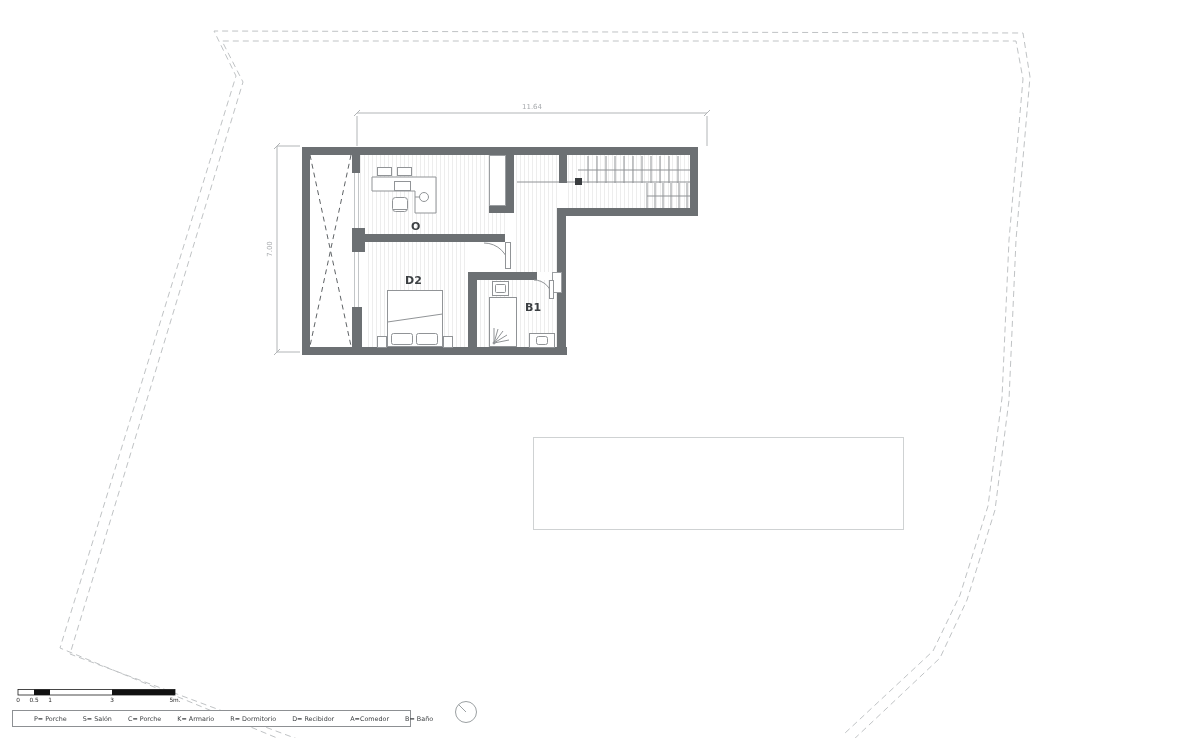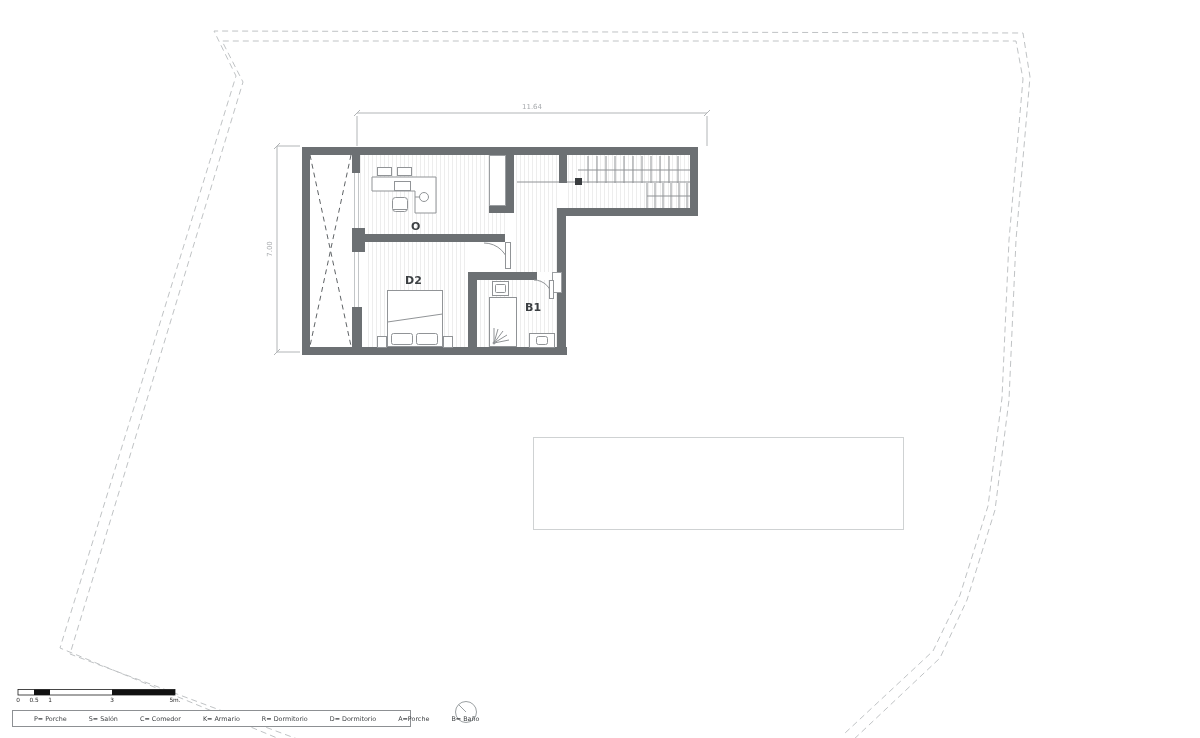--- a/index.html
+++ b/index.html
@@ -7,21 +7,21 @@
     position:relative;width:1200px;height:738px;background:#ffffff;overflow:hidden;
     font-family:"DejaVu Sans", sans-serif;
   }
   #plan-svg{position:absolute;left:0;top:0;}
   .room-label{font-family:"DejaVu Sans", sans-serif;font-weight:bold;font-size:11px;fill:#3c4043;}
   .dim-text{font-family:"DejaVu Sans", sans-serif;font-size:7px;fill:#a8abae;}
   .scale-text{font-family:"DejaVu Sans", sans-serif;font-size:5.8px;fill:#2a2a2a;}
   #legend-box{
     position:absolute;left:12px;top:710px;width:399px;height:17px;
     border:1px solid #8d9093;background:#ffffff;
-    display:flex;align-items:center;column-gap:22px;padding-left:21px;box-sizing:border-box;
+    display:flex;align-items:center;column-gap:16px;padding-left:21px;box-sizing:border-box;
   }
   #legend-box span{font-size:6.4px;color:#3b3e40;white-space:nowrap;}
 </style>
 </head>
 <body>
 
 <div id="canvas">
 
 <svg id="plan-svg" width="1200" height="738" viewBox="0 0 1200 738">
   <defs>
@@ -161,21 +161,21 @@
     <text class="scale-text" x="34" y="702" text-anchor="middle">0.5</text>
     <text class="scale-text" x="50" y="702" text-anchor="middle">1</text>
     <text class="scale-text" x="112" y="702" text-anchor="middle">3</text>
     <text class="scale-text" x="175" y="702" text-anchor="middle">5m.</text>
   </g>
 </svg>
 
 <div id="legend-box">
   <span>P= Porche</span>
   <span>S= Salón</span>
-  <span>C= Comedor</span>
+  <span>C= Porche</span>
   <span>K= Armario</span>
   <span>R= Dormitorio</span>
-  <span>D= Dormitorio</span>
-  <span>A=Porche</span>
+  <span>D= Recibidor</span>
+  <span>A=Comedor</span>
   <span>B= Baño</span>
 </div>
 
 </div>
 
 </body></html>

